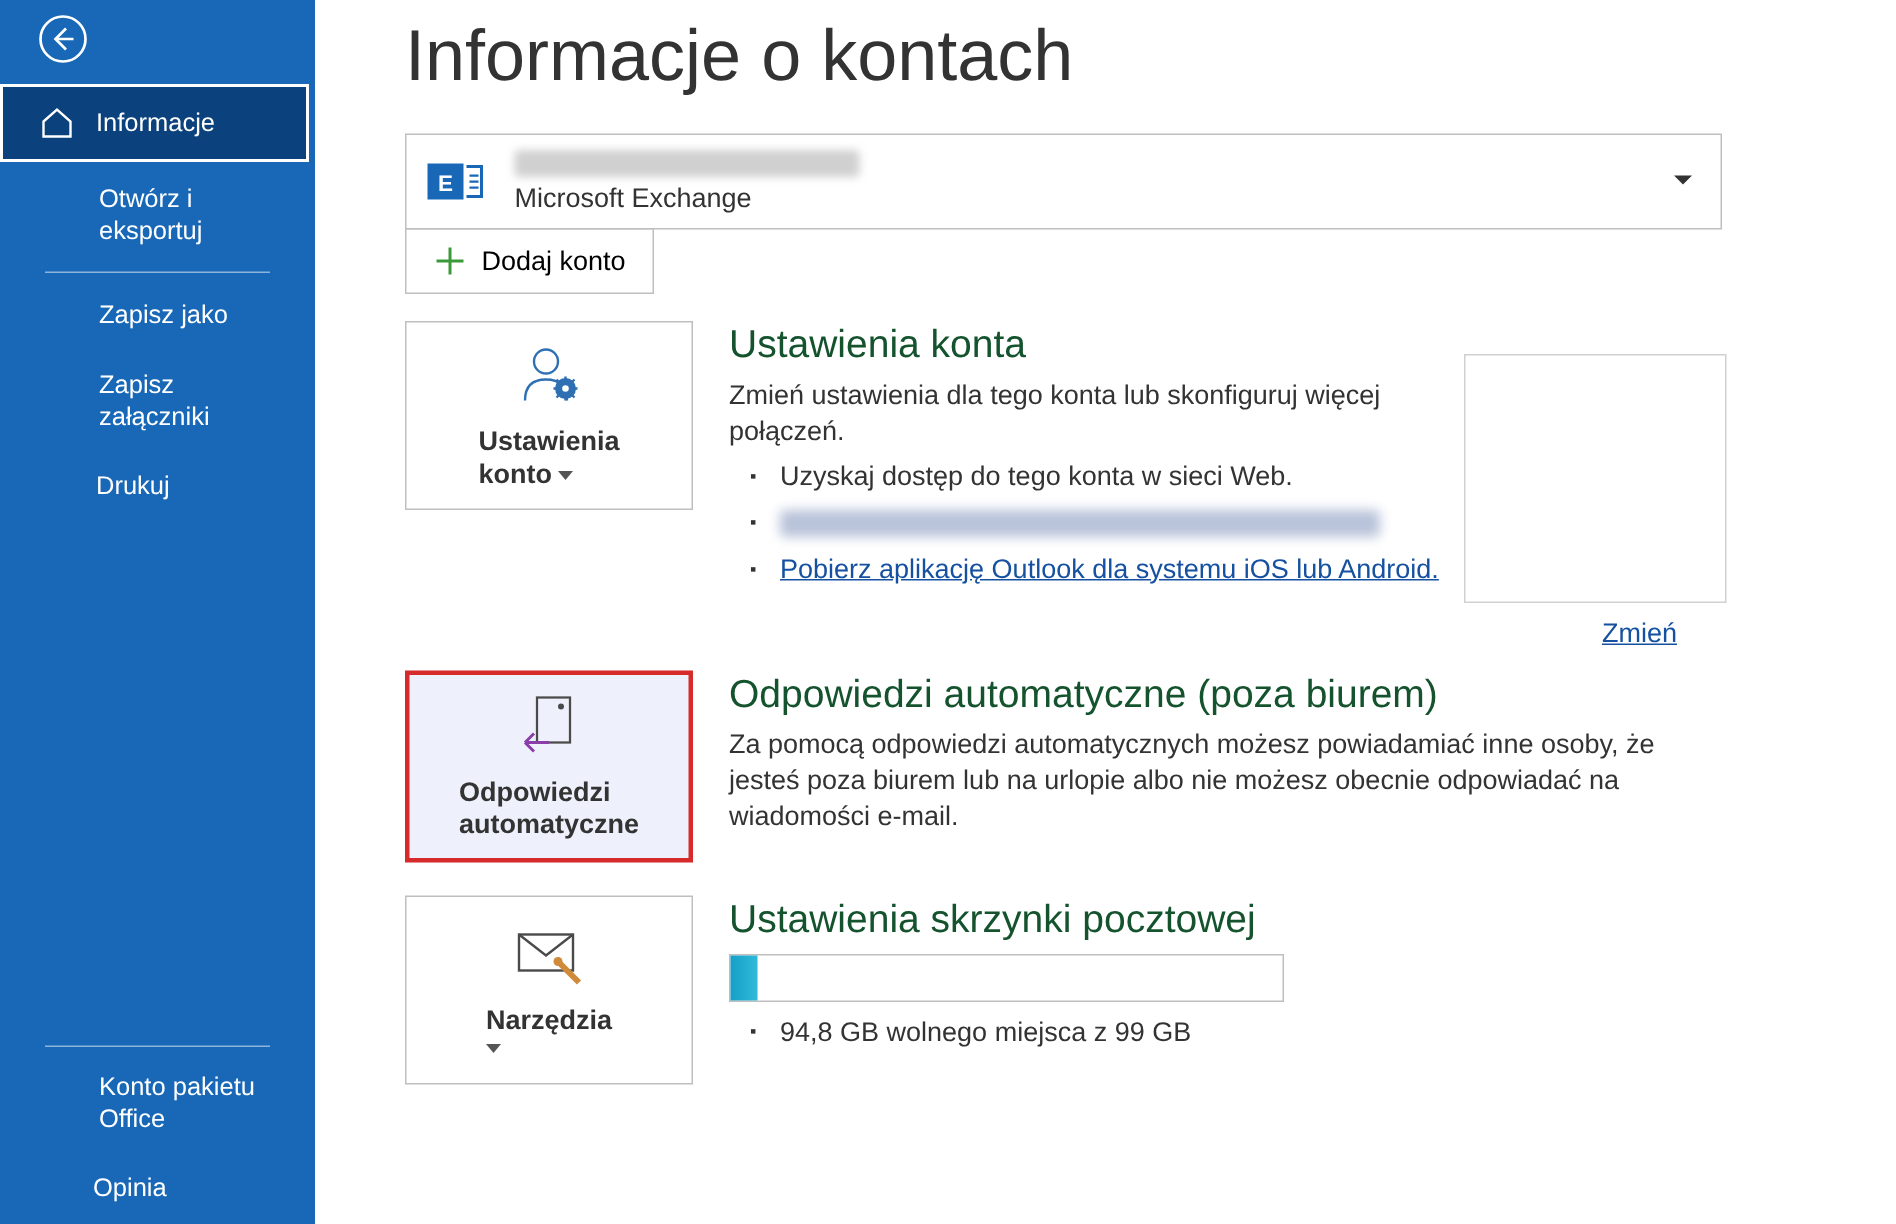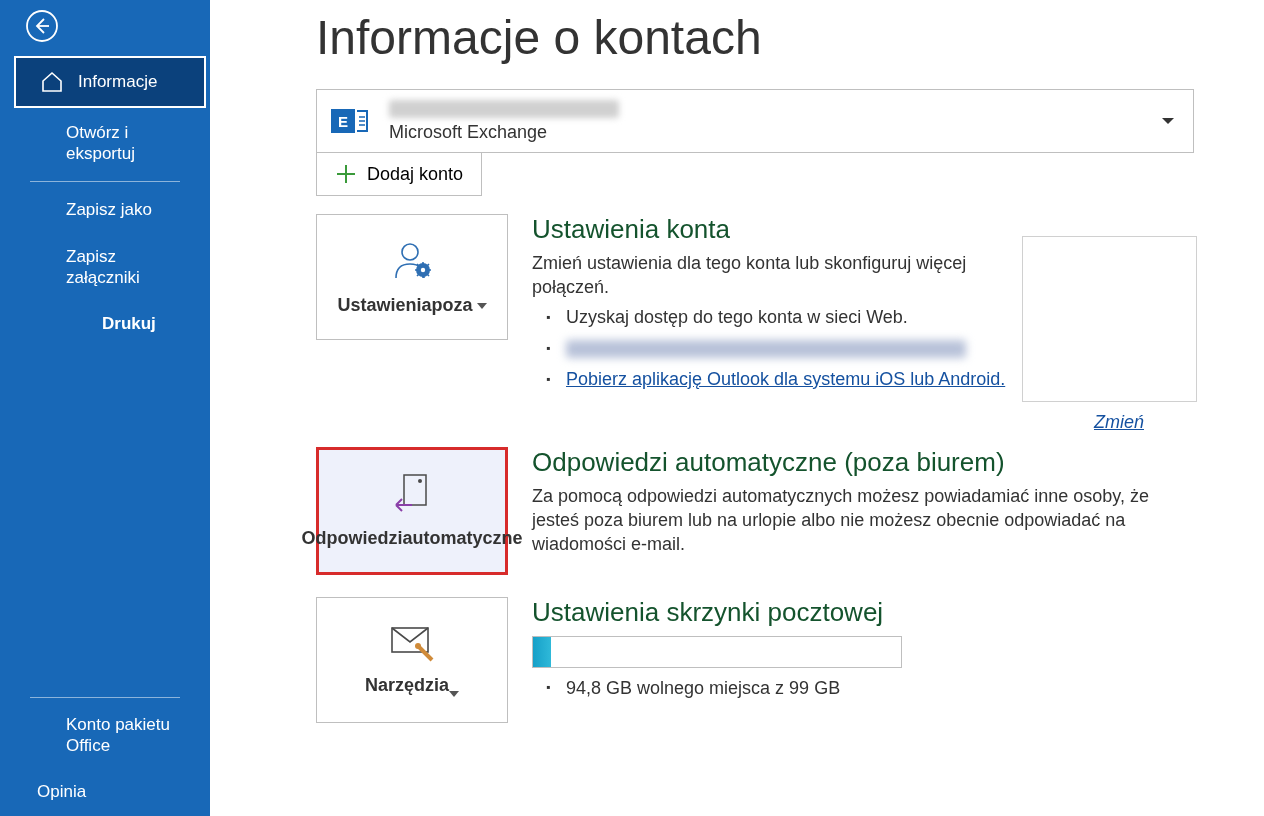--- a/index.html
+++ b/index.html
@@ -3,58 +3,58 @@
 <meta charset="utf-8">
 <style>
 * { margin: 0; padding: 0; box-sizing: border-box; font-family: "Segoe UI", Arial, sans-serif; }
 body { width: 1264px; height: 816px; overflow: hidden; display: flex; background: #fff; }
 
 
 .sidebar { width: 210px; background: #1868b7; color: #fff; display: flex; flex-direction: column; }
 .back-btn { width: 40px; height: 40px; margin: 6px 0 8px 22px; display: flex; align-items: center; justify-content: center; cursor: pointer; }
 .back-btn svg { stroke: #fff; }
 .sidebar-item { display: flex; align-items: center; padding: 12px 20px 12px 28px; font-size: 17px; font-weight: 400; cursor: pointer; min-height: 48px; }
-.sidebar-item.active { background: #0b417c; border: 2px solid #fff; margin: 2px 4px 2px 14px; padding-left: 24px; }
+.sidebar-item.active { background: #0b417c; border: 2px solid #fff; margin: 2px 4px 2px 0; padding-left: 24px; }
 .sidebar-item .icon { margin-right: 14px; display: inline-flex; }
 .sidebar-divider { height: 1px; background: rgba(255,255,255,0.5); margin: 4px 30px; }
 .sidebar-label { line-height: 1.25; }
 
 
-.main { flex: 1; padding: 0 0 0 60px; overflow-y: auto; margin-left: 46px; }
+.main { flex: 1; padding: 0 0 0 60px; overflow-y: auto; }
 .page-title { font-size: 48px; font-weight: 300; color: #333; margin: 10px 0 24px 0; }
 
 .account-box { border: 1px solid #bfbfbf; width: 878px; height: 64px; display: flex; align-items: center; position: relative; }
 .account-box .ex-icon { width: 44px; height: 44px; margin: 0 18px 0 10px; display: flex; align-items: center; justify-content: center; }
 .account-box .acct-lines { display: flex; flex-direction: column; }
 .acct-name-blur { width: 230px; height: 18px; background: #d0d0d0; filter: blur(3px); border-radius: 3px; margin-bottom: 4px; }
 .acct-type { font-size: 18px; color: #333; }
 .account-box .caret { position: absolute; right: 18px; top: 50%; transform: translateY(-50%); }
 
 .add-account { border: 1px solid #bfbfbf; height: 44px; display: inline-flex; align-items: center; padding: 0 18px; margin-top: -1px; font-size: 18px; cursor: pointer; background: #fff; }
 .add-account .plus { color: #2a8a2a; margin-right: 10px; display: inline-flex; }
 
 .section { display: flex; margin-top: 22px; width: 880px; position: relative; }
 .section:first-of-type { margin-top: 18px; }
 
 .tile { width: 192px; height: 126px; border: 1px solid #bfbfbf; display: flex; flex-direction: column; align-items: center; justify-content: center; text-align: center; font-size: 18px; font-weight: 600; color: #333; cursor: pointer; background: #fff; flex-shrink: 0; }
 .tile .tile-icon { margin-bottom: 8px; }
-.tile .tile-label { line-height: 1.2; display: flex; flex-direction: row; align-items: flex-end; }
+.tile .tile-label { line-height: 1.2; display: flex; flex-direction: column; align-items: flex-start; }
 .tile.highlighted { border: 3px solid #d72b2b; background: #eef1fb; height: 128px; }
 
 .section-body { margin-left: 24px; flex: 1; }
 .section-body h2 { font-size: 26px; font-weight: 400; color: #14532d; margin-bottom: 6px; }
 .section-body p { font-size: 18px; color: #333; line-height: 1.35; }
 .section-body ul { list-style: none; margin-top: 4px; }
 .section-body ul li { position: relative; padding-left: 34px; font-size: 18px; color: #333; margin-top: 4px; line-height: 1.5; }
 .section-body ul li::before { content: "▪"; position: absolute; left: 14px; color: #333; font-size: 12px; top: 4px; }
 .link-blur { display: inline-block; width: 400px; height: 18px; background: #b8c2d9; filter: blur(4px); border-radius: 3px; vertical-align: middle; }
 .link { color: #1551a0; text-decoration: underline; cursor: pointer; }
 
 .photo-box { position: absolute; right: -1px; top: 22px; width: 175px; height: 166px; border: 1px solid #d0d0d0; background: #fff; }
-.change-link { position: absolute; right: 52px; top: 198px; font-size: 18px; color: #1551a0; text-decoration: underline; cursor: pointer; font-style: italic; }
+.change-link { position: absolute; right: 32px; top: 198px; font-size: 18px; color: #1551a0; text-decoration: underline; cursor: pointer; }
 
 .progress { width: 370px; height: 32px; border: 1px solid #bfbfbf; margin-top: 8px; position: relative; background: #fff; }
 .progress-fill { position: absolute; left: 0; top: 0; bottom: 0; width: 5%; background: linear-gradient(to right, #16a0c8, #2fb9d9); }
 .storage-line { position: relative; padding-left: 34px; font-size: 18px; color: #333; margin-top: 10px; }
 .storage-line::before { content: "▪"; position: absolute; left: 14px; color: #333; font-size: 12px; top: 2px; }
 
 .chev-down { display: inline-block; width: 0; height: 0; border-left: 5px solid transparent; border-right: 5px solid transparent; border-top: 6px solid #555; margin-left: 4px; vertical-align: middle; }
 </style>
 </head>
 <body>
@@ -82,31 +82,31 @@
   </div>
 
   <div class="sidebar-divider"></div>
 
   <div class="sidebar-item" style="padding-left:66px;">
     <span class="sidebar-label">Zapisz jako</span>
   </div>
   <div class="sidebar-item" style="padding-left:66px;align-items:flex-end;">
     <span class="sidebar-label">Zapisz załączniki</span>
   </div>
-  <div class="sidebar-item" style="padding-left:102px;font-weight:bold;">
+  <div class="sidebar-item" style="padding-left:64px;">
     <span class="sidebar-label">Drukuj</span>
   </div>
 
   <div style="flex:1"></div>
 
   <div class="sidebar-divider"></div>
   <div class="sidebar-item" style="padding-left:66px;">
     <span class="sidebar-label">Konto pakietu Office</span>
   </div>
-  <div class="sidebar-item" style="padding-left:37px;">
+  <div class="sidebar-item" style="padding-left:62px;">
     <span class="sidebar-label">Opinia</span>
   </div>
 </div>
 
 <div class="main">
   <h1 class="page-title">Informacje o kontach</h1>
 
   <div class="account-box">
     <span class="ex-icon">
       <svg width="44" height="44" viewBox="0 0 44 44">
@@ -143,21 +143,21 @@
         <svg width="44" height="44" viewBox="0 0 44 44">
             <circle cx="20" cy="14" r="8" stroke="#2f6fb3" stroke-width="1.6" fill="none"></circle>
             <path d="M6 40 Q6 26 20 26 Q34 26 34 40" stroke="#2f6fb3" stroke-width="1.6" fill="none"></path>
             <circle cx="33" cy="32" r="7" fill="#2f6fb3"></circle>
             <circle cx="33" cy="32" r="2.2" fill="#fff"></circle>
             <path d="M33 24 v3 M33 37 v3 M25 32 h3 M38 32 h3 M27 26 l2 2 M37 36 l2 2 M39 26 l-2 2 M29 36 l-2 2" stroke="#2f6fb3" stroke-width="1.6"></path>
           </svg>
       </span>
       <div class="tile-label">
         <span>Ustawienia</span>
-        <span><span>poza</span><span class="chev-down"></span></span>
+        <span><span>konto</span><span class="chev-down"></span></span>
       </div>
     </div>
     <div class="section-body">
       <h2>Ustawienia konta</h2>
       <p style="max-width:470px;">Zmień ustawienia dla tego konta lub skonfiguruj więcej połączeń.</p>
       <ul>
         <li>Uzyskaj dostęp do tego konta w sieci Web.</li>
         <li><span class="link-blur"></span></li>
         <li><span class="link">Pobierz aplikację Outlook dla systemu iOS lub Android.</span></li>
       </ul>

